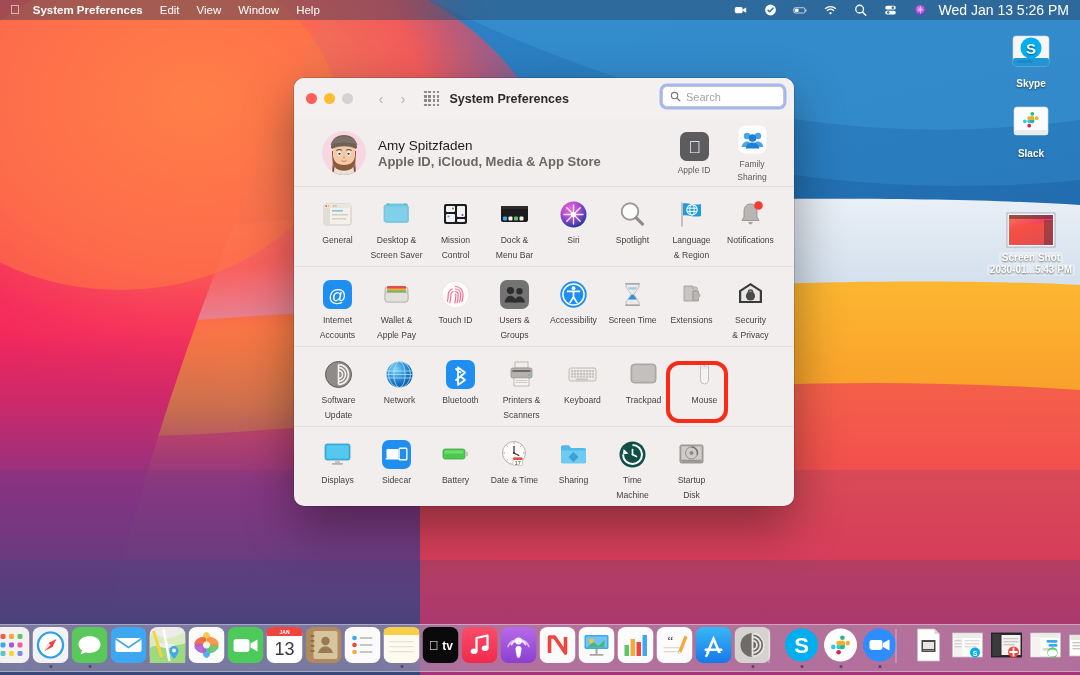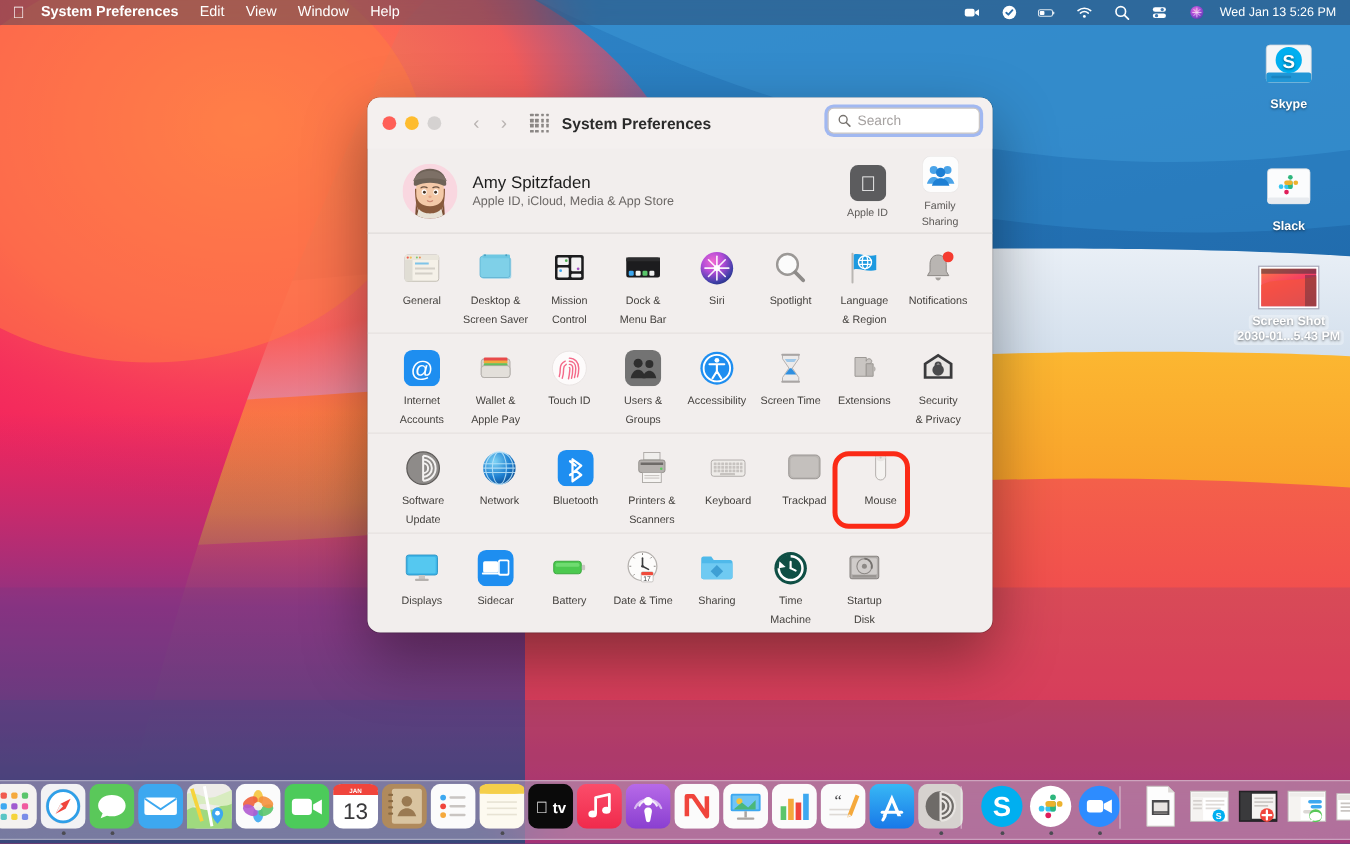--- a/index.html
+++ b/index.html
@@ -20,21 +20,21 @@
     background:rgba(40,60,90,0.42);
     backdrop-filter:blur(18px);
     display:flex; align-items:center; color:#fff; z-index:50;
     font-size:11.5px;
   }
   #menubar .apple { margin:0 13px 0 10px; font-size:13px; line-height:1; position:relative; top:-1px; }
   #menubar .mitem { margin-right:17px; white-space:nowrap; }
   #menubar .mitem.bold { font-weight:bold; }
   #menubar .spacer { flex:1; }
   #menubar .status { display:flex; align-items:center; gap:15px; margin-right:11px; }
-  #menubar .clock { font-size:10px; white-space:nowrap; margin-right:11px; }
+  #menubar .clock { font-size:14px; white-space:nowrap; margin-right:11px; }
 
   .mbicon { width:15px; height:14px; display:block; }
 
   
   .desktop-icon {
     position:absolute; width:96px; text-align:center; z-index:10;
     color:#fff; font-size:10px; line-height:12px;
     text-shadow:0 1px 2px rgba(0,0,0,0.55); font-weight:bold;
   }
   .desktop-icon .glyph { height:52px; display:flex; align-items:flex-end; justify-content:center; margin-bottom:4px; }
@@ -70,21 +70,21 @@
   #searchbox .mag { width:11px; height:11px; flex:0 0 11px; margin-right:5px; }
   #searchbox .ph { font-size:11px; color:#a6a2a1; }
 
   
   #userrow {
     flex:0 0 68px; display:flex; align-items:center; padding:0 16px 0 28px;
     border-bottom:1px solid #e0dbda; position:relative;
   }
   #avatar { width:44px; height:44px; flex:0 0 44px; margin-right:12px; }
   #uname { font-size:13.5px; color:#1d1d1d; line-height:16px; }
-  #usub { font-size:10px; color:#6b6765; line-height:13px; margin-top:1px; }
+  #usub { font-size:13px; color:#6b6765; line-height:13px; margin-top:1px;font-weight:bold; }
   #userrow .spacer { flex:1; }
   .userpref { width:52px; text-align:center; margin-left:6px; }
   .userpref .ic { height:32px; display:flex; align-items:center; justify-content:center; }
   .userpref .lb { font-size:8.5px; color:#5c5957; line-height:10px; margin-top:3px; }
 
   
   #gridwrap { flex:1; padding:0; overflow:hidden; }
   .prefrow { display:flex; padding:10px 14px 6px 14px; border-bottom:1px solid #e6e1e0; }
   .prefrow:last-child { border-bottom:none; }
   .prefcell {
@@ -235,21 +235,21 @@
       <rect x="5" y="8" width="36" height="30" rx="3" fill="#f4f6f8" stroke="#cdd3d9" stroke-width="0.6"></rect>
       <rect x="5" y="30" width="36" height="8" rx="2" fill="#2196d6"></rect>
       <rect x="9" y="32.5" width="16" height="2" rx="1" fill="#1578b0" opacity="0.6"></rect>
       <circle cx="23" cy="20" r="10.5" fill="#00aff0"></circle>
       <text x="23" y="26" font-family="Liberation Sans,sans-serif" font-size="15" font-weight="bold" fill="#fff" text-anchor="middle">S</text>
     </svg>
   </div>
   <span class="lbl">Skype</span>
 </div>
 
-<div class="desktop-icon" style="left:983px; top:120px;">
+<div class="desktop-icon" style="left:983px; top:92px;">
   <div class="glyph">
     <svg width="46" height="46" viewBox="0 0 46 46">
       <rect x="6" y="9" width="34" height="28" rx="3" fill="#fbfcfd" stroke="#d3d8dd" stroke-width="0.6"></rect>
       <rect x="6" y="32" width="34" height="5" rx="2" fill="#e8ebef"></rect>
       <g transform="translate(15,14) scale(0.62)">
         <rect x="0" y="12" width="6" height="6" rx="3" fill="#36c5f0"></rect>
         <rect x="7" y="12" width="11" height="6" rx="3" fill="#36c5f0"></rect>
         <rect x="12" y="0" width="6" height="6" rx="3" fill="#2eb67d"></rect>
         <rect x="12" y="7" width="6" height="11" rx="3" fill="#2eb67d"></rect>
         <rect x="19" y="7" width="6" height="6" rx="3" fill="#ecb22e"></rect>

